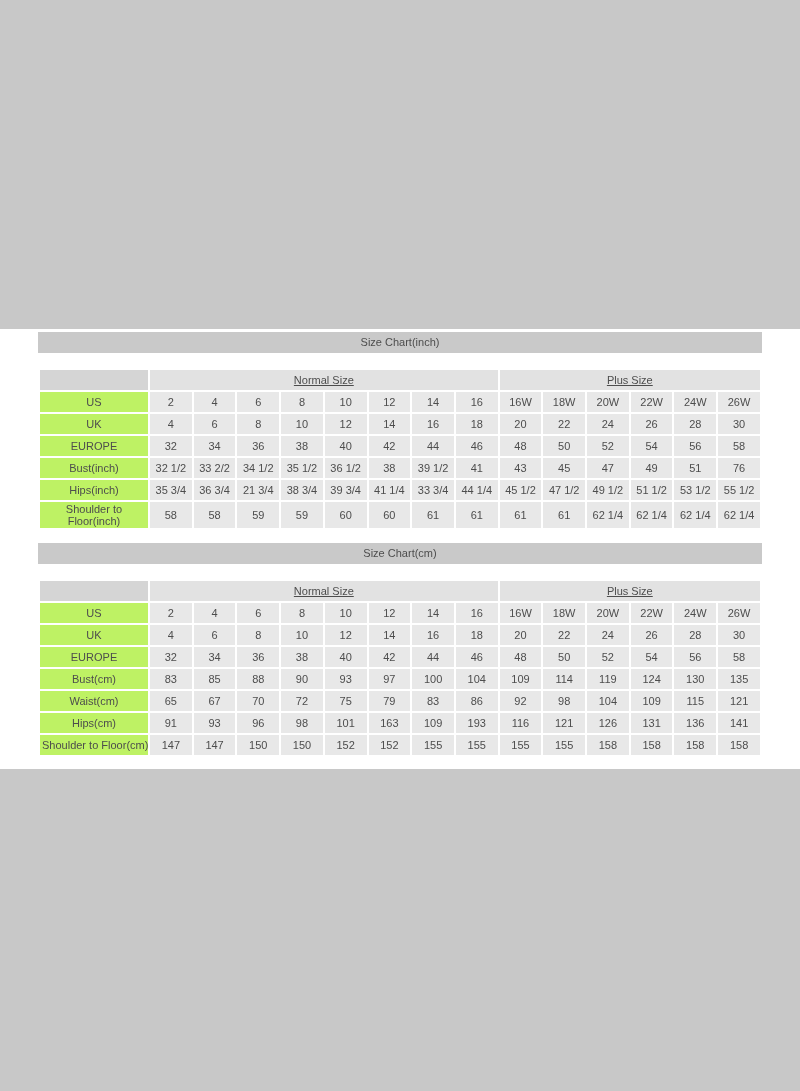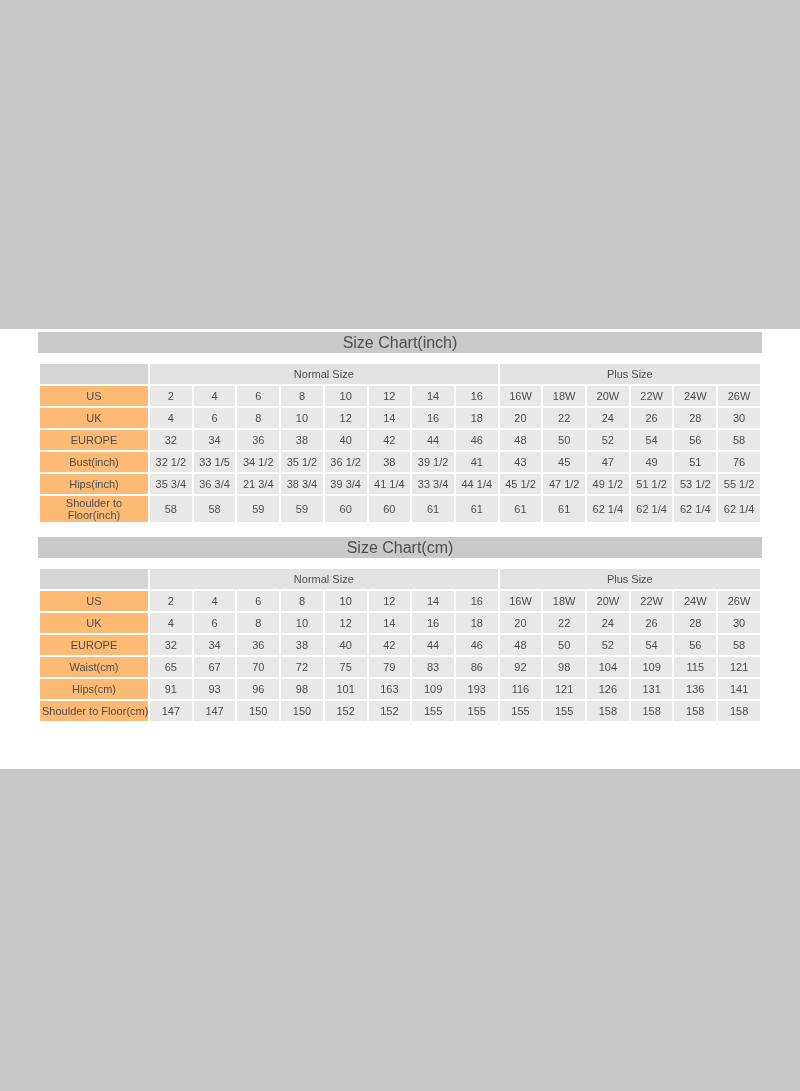--- a/index.html
+++ b/index.html
@@ -23,44 +23,44 @@
   .tables-container {
     padding: 3px 38px 0 38px;
   }
   .size-table { width: 724px; }
   .size-table + .size-table { margin-top: 13px; }
   .table-title {
     width: 724px;
     height: 21px;
     background: #c9c9c9;
     color: #4d4d4d;
-    font-size: 16px;
+    font-size: 11px;
     line-height: 21px;
     text-align: center;
-    margin-bottom: 9px;
+    margin-bottom: 15px;
   }
   table.size-grid {
     width: 724px;
     table-layout: fixed;
     border-collapse: collapse;
   }
   table.size-grid td, table.size-grid th {
     border: 2px solid #ffffff;
     font-size: 11px;
     font-weight: normal;
     color: #4d4d4d;
     text-align: center;
     vertical-align: middle;
     height: 22px;
     padding: 1px 2px;
     overflow: hidden;
   }
   td.corner-cell { background: #d5d5d5; }
-  th.group-cell { background: #e2e2e2; }
-  td.label-cell { background: #fdba74; }
+  th.group-cell { background: #e2e2e2; text-decoration: underline; }
+  td.label-cell { background: #bef264; }
   td.data-cell { background: #e8e8e8; }
   .cm-table td.label-cell { white-space: nowrap; }
 </style>
 </head>
 <body>
 
 <div class="content-band">
   <div class="tables-container" id="tables-container">
       <div class="size-table">
         <div class="table-title">Size Chart(inch)</div>
@@ -137,21 +137,21 @@
               <td class="data-cell">48</td>
               <td class="data-cell">50</td>
               <td class="data-cell">52</td>
               <td class="data-cell">54</td>
               <td class="data-cell">56</td>
               <td class="data-cell">58</td>
             </tr>
             <tr>
               <td class="label-cell">Bust(inch)</td>
               <td class="data-cell">32 1/2</td>
-              <td class="data-cell">33 1/5</td>
+              <td class="data-cell">33 2/2</td>
               <td class="data-cell">34 1/2</td>
               <td class="data-cell">35 1/2</td>
               <td class="data-cell">36 1/2</td>
               <td class="data-cell">38</td>
               <td class="data-cell">39 1/2</td>
               <td class="data-cell">41</td>
               <td class="data-cell">43</td>
               <td class="data-cell">45</td>
               <td class="data-cell">47</td>
               <td class="data-cell">49</td>
@@ -268,20 +268,37 @@
               <td class="data-cell">44</td>
               <td class="data-cell">46</td>
               <td class="data-cell">48</td>
               <td class="data-cell">50</td>
               <td class="data-cell">52</td>
               <td class="data-cell">54</td>
               <td class="data-cell">56</td>
               <td class="data-cell">58</td>
             </tr>
             <tr>
+              <td class="label-cell">Bust(cm)</td>
+              <td class="data-cell">83</td>
+              <td class="data-cell">85</td>
+              <td class="data-cell">88</td>
+              <td class="data-cell">90</td>
+              <td class="data-cell">93</td>
+              <td class="data-cell">97</td>
+              <td class="data-cell">100</td>
+              <td class="data-cell">104</td>
+              <td class="data-cell">109</td>
+              <td class="data-cell">114</td>
+              <td class="data-cell">119</td>
+              <td class="data-cell">124</td>
+              <td class="data-cell">130</td>
+              <td class="data-cell">135</td>
+            </tr>
+            <tr>
               <td class="label-cell">Waist(cm)</td>
               <td class="data-cell">65</td>
               <td class="data-cell">67</td>
               <td class="data-cell">70</td>
               <td class="data-cell">72</td>
               <td class="data-cell">75</td>
               <td class="data-cell">79</td>
               <td class="data-cell">83</td>
               <td class="data-cell">86</td>
               <td class="data-cell">92</td>

